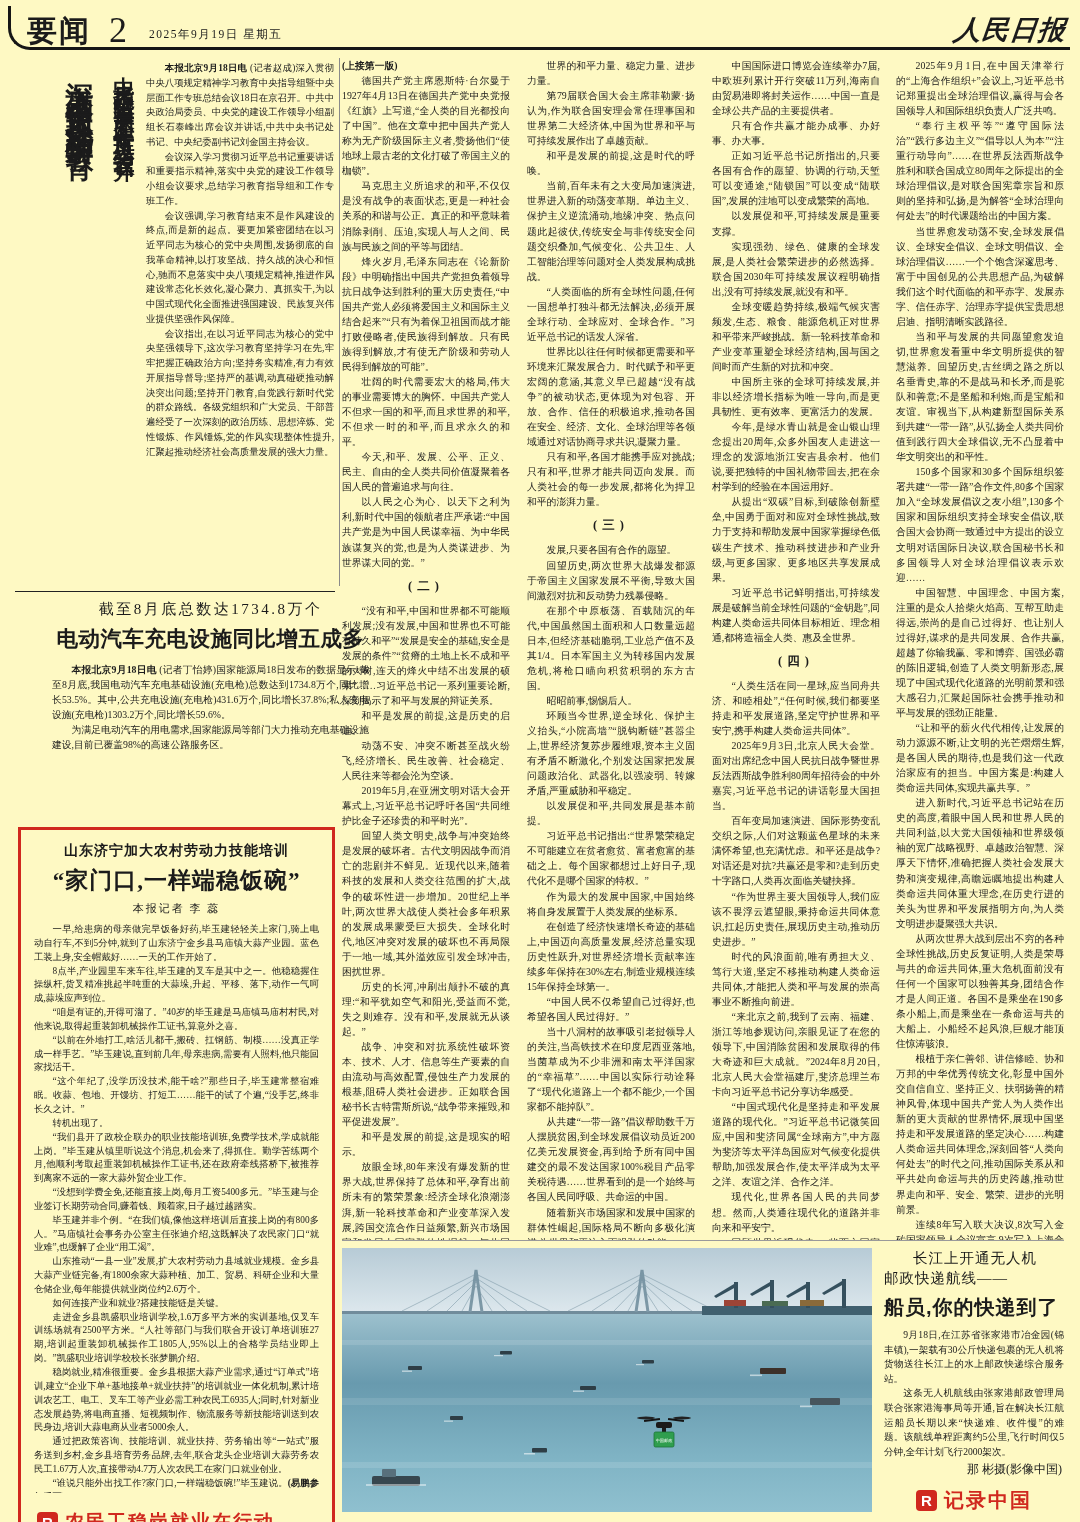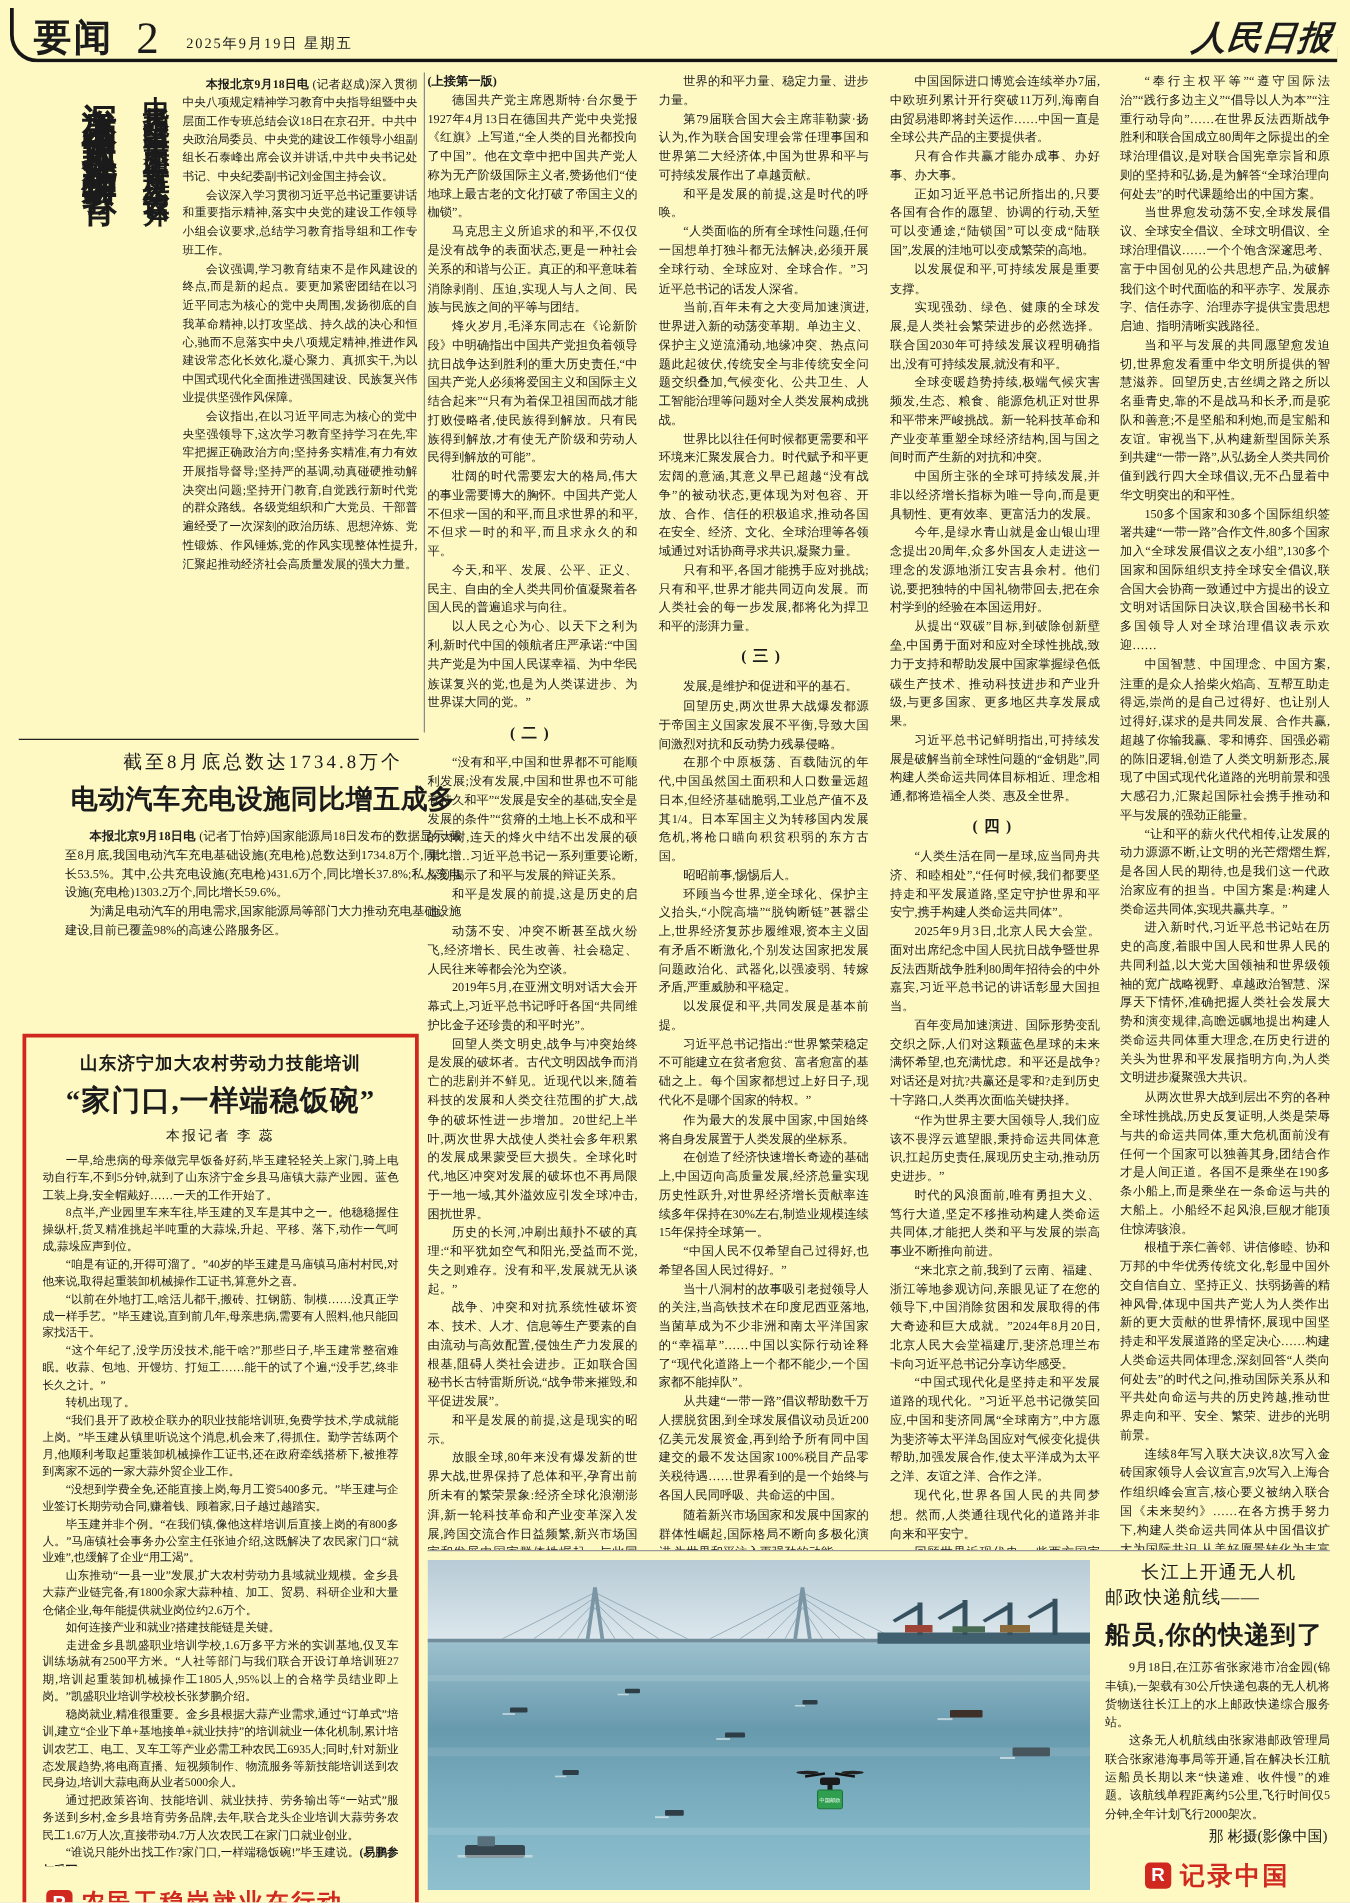--- a/index.html
+++ b/index.html
@@ -156,26 +156,26 @@
       <div class="blk-p">回望人类文明史,战争与冲突始终是发展的破坏者。古代文明因战争而消亡的悲剧并不鲜见。近现代以来,随着科技的发展和人类交往范围的扩大,战争的破坏性进一步增加。20世纪上半叶,两次世界大战使人类社会多年积累的发展成果蒙受巨大损失。全球化时代,地区冲突对发展的破坏也不再局限于一地一域,其外溢效应引发全球冲击,困扰世界。</div>
       <div class="blk-p">历史的长河,冲刷出颠扑不破的真理:“和平犹如空气和阳光,受益而不觉,失之则难存。没有和平,发展就无从谈起。”</div>
       <div class="blk-p">战争、冲突和对抗系统性破坏资本、技术、人才、信息等生产要素的自由流动与高效配置,侵蚀生产力发展的根基,阻碍人类社会进步。正如联合国秘书长古特雷斯所说,“战争带来摧毁,和平促进发展”。</div>
       <div class="blk-p">和平是发展的前提,这是现实的昭示。</div>
       <div class="blk-p">放眼全球,80年来没有爆发新的世界大战,世界保持了总体和平,孕育出前所未有的繁荣景象:经济全球化浪潮澎湃,新一轮科技革命和产业变革深入发展,跨国交流合作日益频繁,新兴市场国家和发展中国家群体性崛起。与此同时,中国的发展面貌日新月异,经济实力、科技实力、综合国力跃上了新台阶,成为全球发展的重要推动者、贡献者。</div>
     </div>
   <div class="mcol" id="mcol2">
       <div class="blk-p">世界的和平力量、稳定力量、进步力量。</div>
       <div class="blk-p">第79届联合国大会主席菲勒蒙·扬认为,作为联合国安理会常任理事国和世界第二大经济体,中国为世界和平与可持续发展作出了卓越贡献。</div>
       <div class="blk-p">和平是发展的前提,这是时代的呼唤。</div>
+      <div class="blk-p">当前,百年未有之大变局加速演进,世界进入新的动荡变革期。单边主义、保护主义逆流涌动,地缘冲突、热点问题此起彼伏,传统安全与非传统安全问题交织叠加,气候变化、公共卫生、人工智能治理等问题对全人类发展构成挑战。</div>
       <div class="blk-p">“人类面临的所有全球性问题,任何一国想单打独斗都无法解决,必须开展全球行动、全球应对、全球合作。”习近平总书记的话发人深省。</div>
-      <div class="blk-p">当前,百年未有之大变局加速演进,世界进入新的动荡变革期。单边主义、保护主义逆流涌动,地缘冲突、热点问题此起彼伏,传统安全与非传统安全问题交织叠加,气候变化、公共卫生、人工智能治理等问题对全人类发展构成挑战。</div>
       <div class="blk-p">世界比以往任何时候都更需要和平环境来汇聚发展合力。时代赋予和平更宏阔的意涵,其意义早已超越“没有战争”的被动状态,更体现为对包容、开放、合作、信任的积极追求,推动各国在安全、经济、文化、全球治理等各领域通过对话协商寻求共识,凝聚力量。</div>
       <div class="blk-p">只有和平,各国才能携手应对挑战;只有和平,世界才能共同迈向发展。而人类社会的每一步发展,都将化为捍卫和平的澎湃力量。</div>
       <div class="blk-sec">(三)</div>
-      <div class="blk-p">发展,是维护和促进和平的基石。</div>
+      <div class="blk-p">发展,只要各国有合作的愿望。</div>
       <div class="blk-p">回望历史,两次世界大战爆发都源于帝国主义国家发展不平衡,导致大国间激烈对抗和反动势力残暴侵略。</div>
       <div class="blk-p">在那个中原板荡、百载陆沉的年代,中国虽然国土面积和人口数量远超日本,但经济基础脆弱,工业总产值不及其1/4。日本军国主义为转移国内发展危机,将枪口瞄向积贫积弱的东方古国。</div>
       <div class="blk-p">昭昭前事,惕惕后人。</div>
       <div class="blk-p">环顾当今世界,逆全球化、保护主义抬头,“小院高墙”“脱钩断链”甚嚣尘上,世界经济复苏步履维艰,资本主义固有矛盾不断激化,个别发达国家把发展问题政治化、武器化,以强凌弱、转嫁矛盾,严重威胁和平稳定。</div>
       <div class="blk-p">以发展促和平,共同发展是基本前提。</div>
       <div class="blk-p">习近平总书记指出:“世界繁荣稳定不可能建立在贫者愈贫、富者愈富的基础之上。每个国家都想过上好日子,现代化不是哪个国家的特权。”</div>
       <div class="blk-p">作为最大的发展中国家,中国始终将自身发展置于人类发展的坐标系。</div>
       <div class="blk-p">在创造了经济快速增长奇迹的基础上,中国迈向高质量发展,经济总量实现历史性跃升,对世界经济增长贡献率连续多年保持在30%左右,制造业规模连续15年保持全球第一。</div>
       <div class="blk-p">“中国人民不仅希望自己过得好,也希望各国人民过得好。”</div>
       <div class="blk-p">当十八洞村的故事吸引老挝领导人的关注,当高铁技术在印度尼西亚落地,当菌草成为不少非洲和南太平洋国家的“幸福草”……中国以实际行动诠释了“现代化道路上一个都不能少,一个国家都不能掉队”。</div>
@@ -198,20 +198,21 @@
       <div class="blk-p">2025年9月3日,北京人民大会堂。面对出席纪念中国人民抗日战争暨世界反法西斯战争胜利80周年招待会的中外嘉宾,习近平总书记的讲话彰显大国担当。</div>
       <div class="blk-p">百年变局加速演进、国际形势变乱交织之际,人们对这颗蓝色星球的未来满怀希望,也充满忧虑。和平还是战争?对话还是对抗?共赢还是零和?走到历史十字路口,人类再次面临关键抉择。</div>
       <div class="blk-p">“作为世界主要大国领导人,我们应该不畏浮云遮望眼,秉持命运共同体意识,扛起历史责任,展现历史主动,推动历史进步。”</div>
       <div class="blk-p">时代的风浪面前,唯有勇担大义、笃行大道,坚定不移推动构建人类命运共同体,才能把人类和平与发展的崇高事业不断推向前进。</div>
       <div class="blk-p">“来北京之前,我到了云南、福建、浙江等地参观访问,亲眼见证了在您的领导下,中国消除贫困和发展取得的伟大奇迹和巨大成就。”2024年8月20日,北京人民大会堂福建厅,斐济总理兰布卡向习近平总书记分享访华感受。</div>
       <div class="blk-p">“中国式现代化是坚持走和平发展道路的现代化。”习近平总书记微笑回应,中国和斐济同属“全球南方”,中方愿为斐济等太平洋岛国应对气候变化提供帮助,加强发展合作,使太平洋成为太平之洋、友谊之洋、合作之洋。</div>
       <div class="blk-p">现代化,世界各国人民的共同梦想。然而,人类通往现代化的道路并非向来和平安宁。</div>
       <div class="blk-p">回顾世界近现代史,一些西方国家通过战争、殖民、掠夺等方式推进自身现代化,给广大发展中国家人民带来深重苦难。</div>
     </div>
   <div class="mcol" id="mcol4">
+      <div class="blk-p">2025年9月1日,在中国天津举行的“上海合作组织+”会议上,习近平总书记郑重提出全球治理倡议,赢得与会各国领导人和国际组织负责人广泛共鸣。</div>
       <div class="blk-p">“奉行主权平等”“遵守国际法治”“践行多边主义”“倡导以人为本”“注重行动导向”……在世界反法西斯战争胜利和联合国成立80周年之际提出的全球治理倡议,是对联合国宪章宗旨和原则的坚持和弘扬,是为解答“全球治理向何处去”的时代课题给出的中国方案。</div>
       <div class="blk-p">当世界愈发动荡不安,全球发展倡议、全球安全倡议、全球文明倡议、全球治理倡议……一个个饱含深邃思考、富于中国创见的公共思想产品,为破解我们这个时代面临的和平赤字、发展赤字、信任赤字、治理赤字提供宝贵思想启迪、指明清晰实践路径。</div>
       <div class="blk-p">当和平与发展的共同愿望愈发迫切,世界愈发看重中华文明所提供的智慧滋养。回望历史,古丝绸之路之所以名垂青史,靠的不是战马和长矛,而是驼队和善意;不是坚船和利炮,而是宝船和友谊。审视当下,从构建新型国际关系到共建“一带一路”,从弘扬全人类共同价值到践行四大全球倡议,无不凸显着中华文明突出的和平性。</div>
       <div class="blk-p">150多个国家和30多个国际组织签署共建“一带一路”合作文件,80多个国家加入“全球发展倡议之友小组”,130多个国家和国际组织支持全球安全倡议,联合国大会协商一致通过中方提出的设立文明对话国际日决议,联合国秘书长和多国领导人对全球治理倡议表示欢迎……</div>
       <div class="blk-p">中国智慧、中国理念、中国方案,注重的是众人拾柴火焰高、互帮互助走得远,崇尚的是自己过得好、也让别人过得好,谋求的是共同发展、合作共赢,超越了你输我赢、零和博弈、国强必霸的陈旧逻辑,创造了人类文明新形态,展现了中国式现代化道路的光明前景和强大感召力,汇聚起国际社会携手推动和平与发展的强劲正能量。</div>
       <div class="blk-p">“让和平的薪火代代相传,让发展的动力源源不断,让文明的光芒熠熠生辉,是各国人民的期待,也是我们这一代政治家应有的担当。中国方案是:构建人类命运共同体,实现共赢共享。”</div>
       <div class="blk-p">进入新时代,习近平总书记站在历史的高度,着眼中国人民和世界人民的共同利益,以大党大国领袖和世界级领袖的宽广战略视野、卓越政治智慧、深厚天下情怀,准确把握人类社会发展大势和演变规律,高瞻远瞩地提出构建人类命运共同体重大理念,在历史行进的关头为世界和平发展指明方向,为人类文明进步凝聚强大共识。</div>
       <div class="blk-p">从两次世界大战到层出不穷的各种全球性挑战,历史反复证明,人类是荣辱与共的命运共同体,重大危机面前没有任何一个国家可以独善其身,团结合作才是人间正道。各国不是乘坐在190多条小船上,而是乘坐在一条命运与共的大船上。小船经不起风浪,巨舰才能顶住惊涛骇浪。</div>
       <div class="blk-p">根植于亲仁善邻、讲信修睦、协和万邦的中华优秀传统文化,彰显中国外交自信自立、坚持正义、扶弱扬善的精神风骨,体现中国共产党人为人类作出新的更大贡献的世界情怀,展现中国坚持走和平发展道路的坚定决心……构建人类命运共同体理念,深刻回答“人类向何处去”的时代之问,推动国际关系从和平共处向命运与共的历史跨越,推动世界走向和平、安全、繁荣、进步的光明前景。</div>
       <div class="blk-p">连续8年写入联大决议,8次写入金砖国家领导人会议宣言,9次写入上海合作组织峰会宣言,核心要义被纳入联合国《未来契约》……在各方携手努力下,构建人类命运共同体从中国倡议扩大为国际共识,从美好愿景转化为丰富实践,从理念主张发展为科学体系,实现从双边到多边、从区域到全球、从发展到安全、从合作到治理的历史跨越,取得全方位、开创性的丰硕成果。</div>

